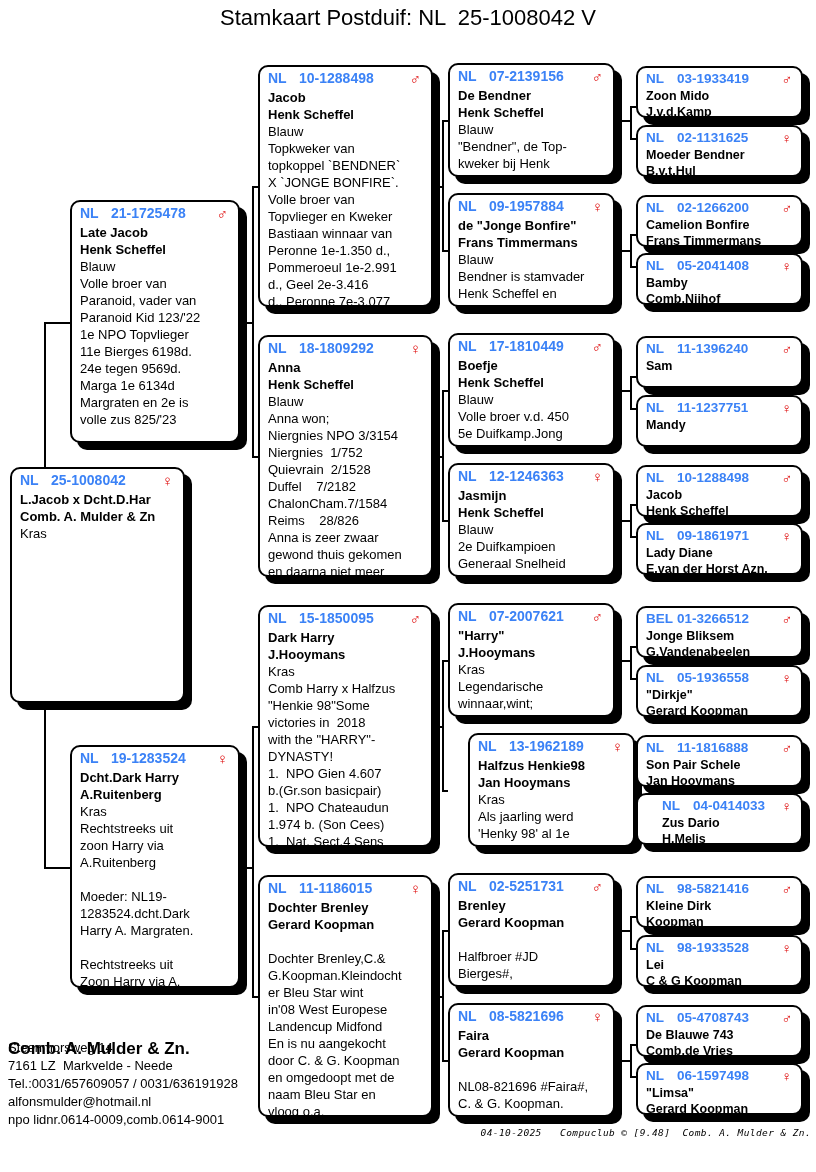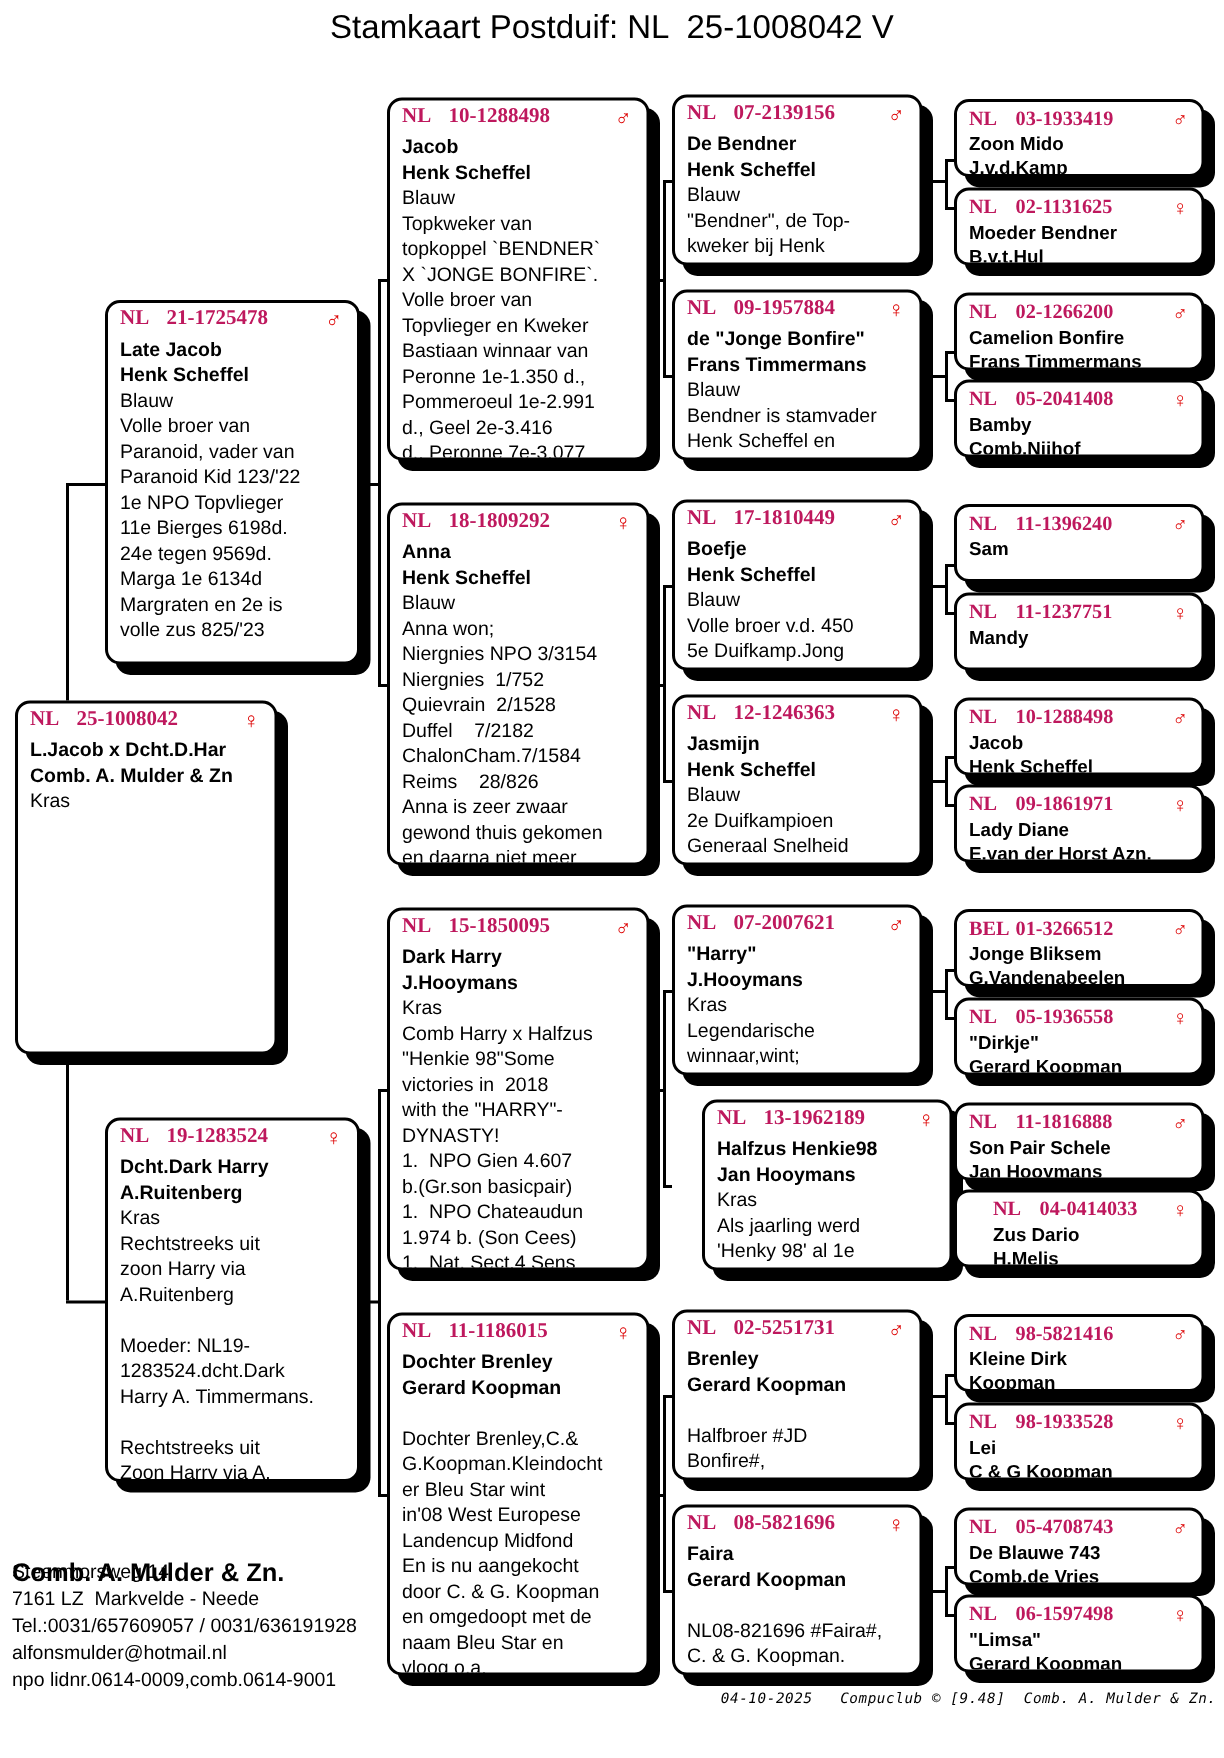--- a/index.html
+++ b/index.html
@@ -2,21 +2,21 @@
 <html><head>
 <meta charset="utf-8">
 <style>
   html,body{margin:0;padding:0;background:#fff;}
   #canvas{position:relative;width:816px;height:1172px;background:#fff;
           font-family:"Liberation Sans",sans-serif;color:#000;overflow:hidden;}
   .title{position:absolute;top:5px;left:0;width:100%;text-align:center;
          font-size:22px;white-space:pre;}
   .box{position:absolute;background:#fff;border:2px solid #000;border-radius:10px;
        box-shadow:7px 7px 0 #000;box-sizing:border-box;padding:3px 6px 0 8px;overflow:hidden;}
-  .ring{font-weight:bold;color:#be185d;font-size:14px;height:19px;white-space:pre;font-family:Liberation Serif, serif;}
+  .ring{font-weight:bold;color:#3b82f6;font-size:14px;height:19px;white-space:pre;}
   .ring .country{display:inline-block;width:31px;}
   .sex{position:absolute;top:5px;right:10px;color:#dd0000;font-weight:bold;
        font-size:15px;line-height:14px;}
   .bline{font-size:13px;height:17px;line-height:17px;white-space:pre;}
   .bline.b{font-weight:bold;}
   .box.small .ring{font-size:13.5px;height:17px;}
   .box.small .bline{font-size:12.5px;height:16px;line-height:16px;}
   .box.small .sex{top:4px;right:9px;font-size:14px;}
   .cline{position:absolute;background:#000;}
   .footer-owner{position:absolute;left:8px;top:995px;font-size:17px;font-weight:bold;margin-top:44px;}
@@ -121,21 +121,21 @@
     <span class="sex">♀</span>
   <div class="bline b">Dcht.Dark Harry</div>
         <div class="bline b">A.Ruitenberg</div>
         <div class="bline">Kras</div>
         <div class="bline">Rechtstreeks uit</div>
         <div class="bline">zoon Harry via</div>
         <div class="bline">A.Ruitenberg</div>
         <div class="bline"></div>
         <div class="bline">Moeder: NL19-</div>
         <div class="bline">1283524.dcht.Dark</div>
-        <div class="bline">Harry A. Timmermans.</div>
+        <div class="bline">Harry A. Margraten.</div>
         <div class="bline"></div>
         <div class="bline">Rechtstreeks uit</div>
         <div class="bline">Zoon Harry via A.</div>
       </div>
       <div class="box" style="left: 258px; top: 65px; width: 175px; height: 242px;">
     <div class="ring"><span class="country">NL</span><span class="number">10-1288498</span></div>
     <span class="sex">♂</span>
   <div class="bline b">Jacob</div>
         <div class="bline b">Henk Scheffel</div>
         <div class="bline">Blauw</div>
@@ -255,21 +255,21 @@
         <div class="bline">Als jaarling werd</div>
         <div class="bline">'Henky 98' al 1e</div>
       </div>
       <div class="box" style="left: 448px; top: 873px; width: 167px; height: 114px;">
     <div class="ring"><span class="country">NL</span><span class="number">02-5251731</span></div>
     <span class="sex">♂</span>
   <div class="bline b">Brenley</div>
         <div class="bline b">Gerard Koopman</div>
         <div class="bline"></div>
         <div class="bline">Halfbroer #JD</div>
-        <div class="bline">Bonfire#,</div>
+        <div class="bline">Bierges#,</div>
       </div>
       <div class="box" style="left: 448px; top: 1003px; width: 167px; height: 114px;">
     <div class="ring"><span class="country">NL</span><span class="number">08-5821696</span></div>
     <span class="sex">♀</span>
   <div class="bline b">Faira</div>
         <div class="bline b">Gerard Koopman</div>
         <div class="bline"></div>
         <div class="bline">NL08-821696 #Faira#,</div>
         <div class="bline">C. &amp; G. Koopman.</div>
       </div>

